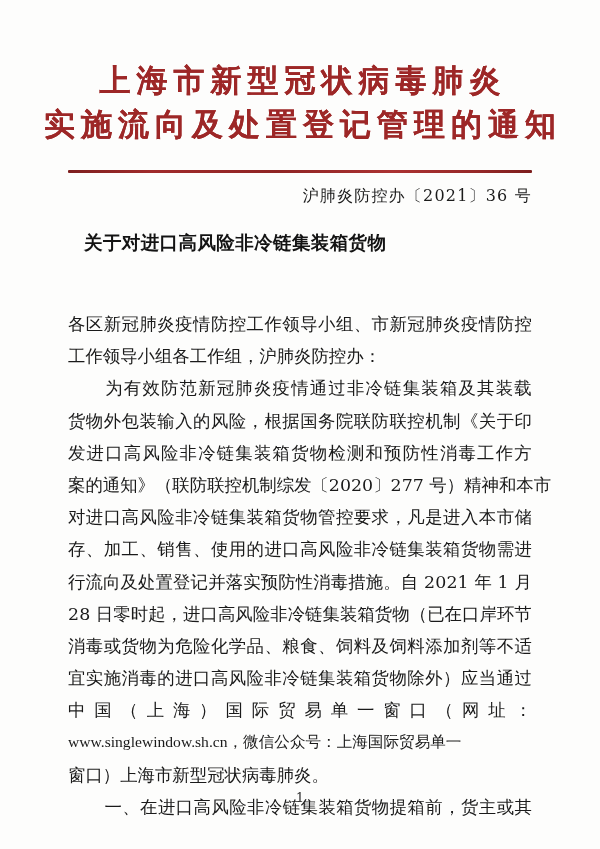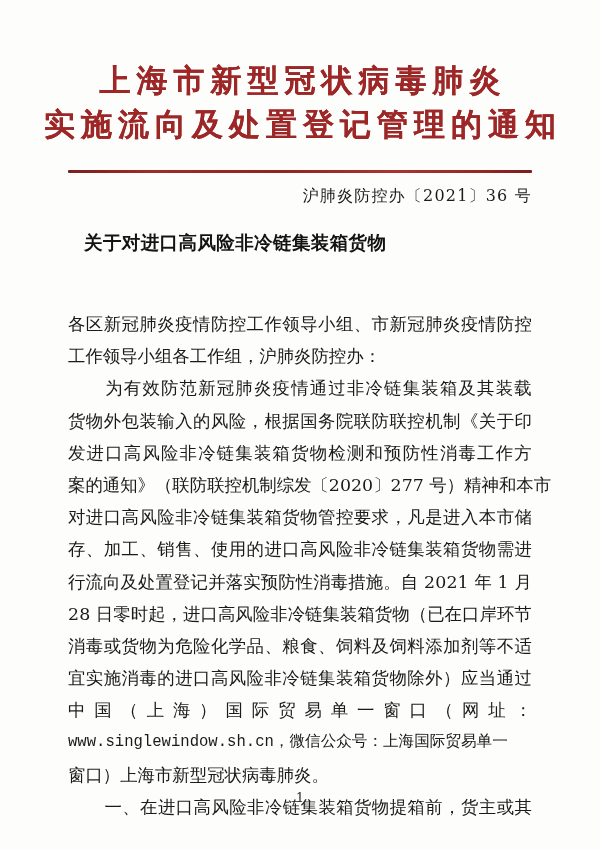--- a/index.html
+++ b/index.html
@@ -94,21 +94,21 @@
   }
   
   .body-line.full {
     display: flex;
     justify-content: space-between;
   }
   .body-line.full > span {
     display: inline-block;
   }
   .body-line.mono {
-    font-family: Liberation Mono, monospace;
+    font-family: Liberation Serif, serif;
     font-size: 15.6px;
     letter-spacing: 0px;
   }
   
   .page-number {
     position: absolute;
     left: 0;
     top: 790px;
     width: 600px;
     text-align: center;

